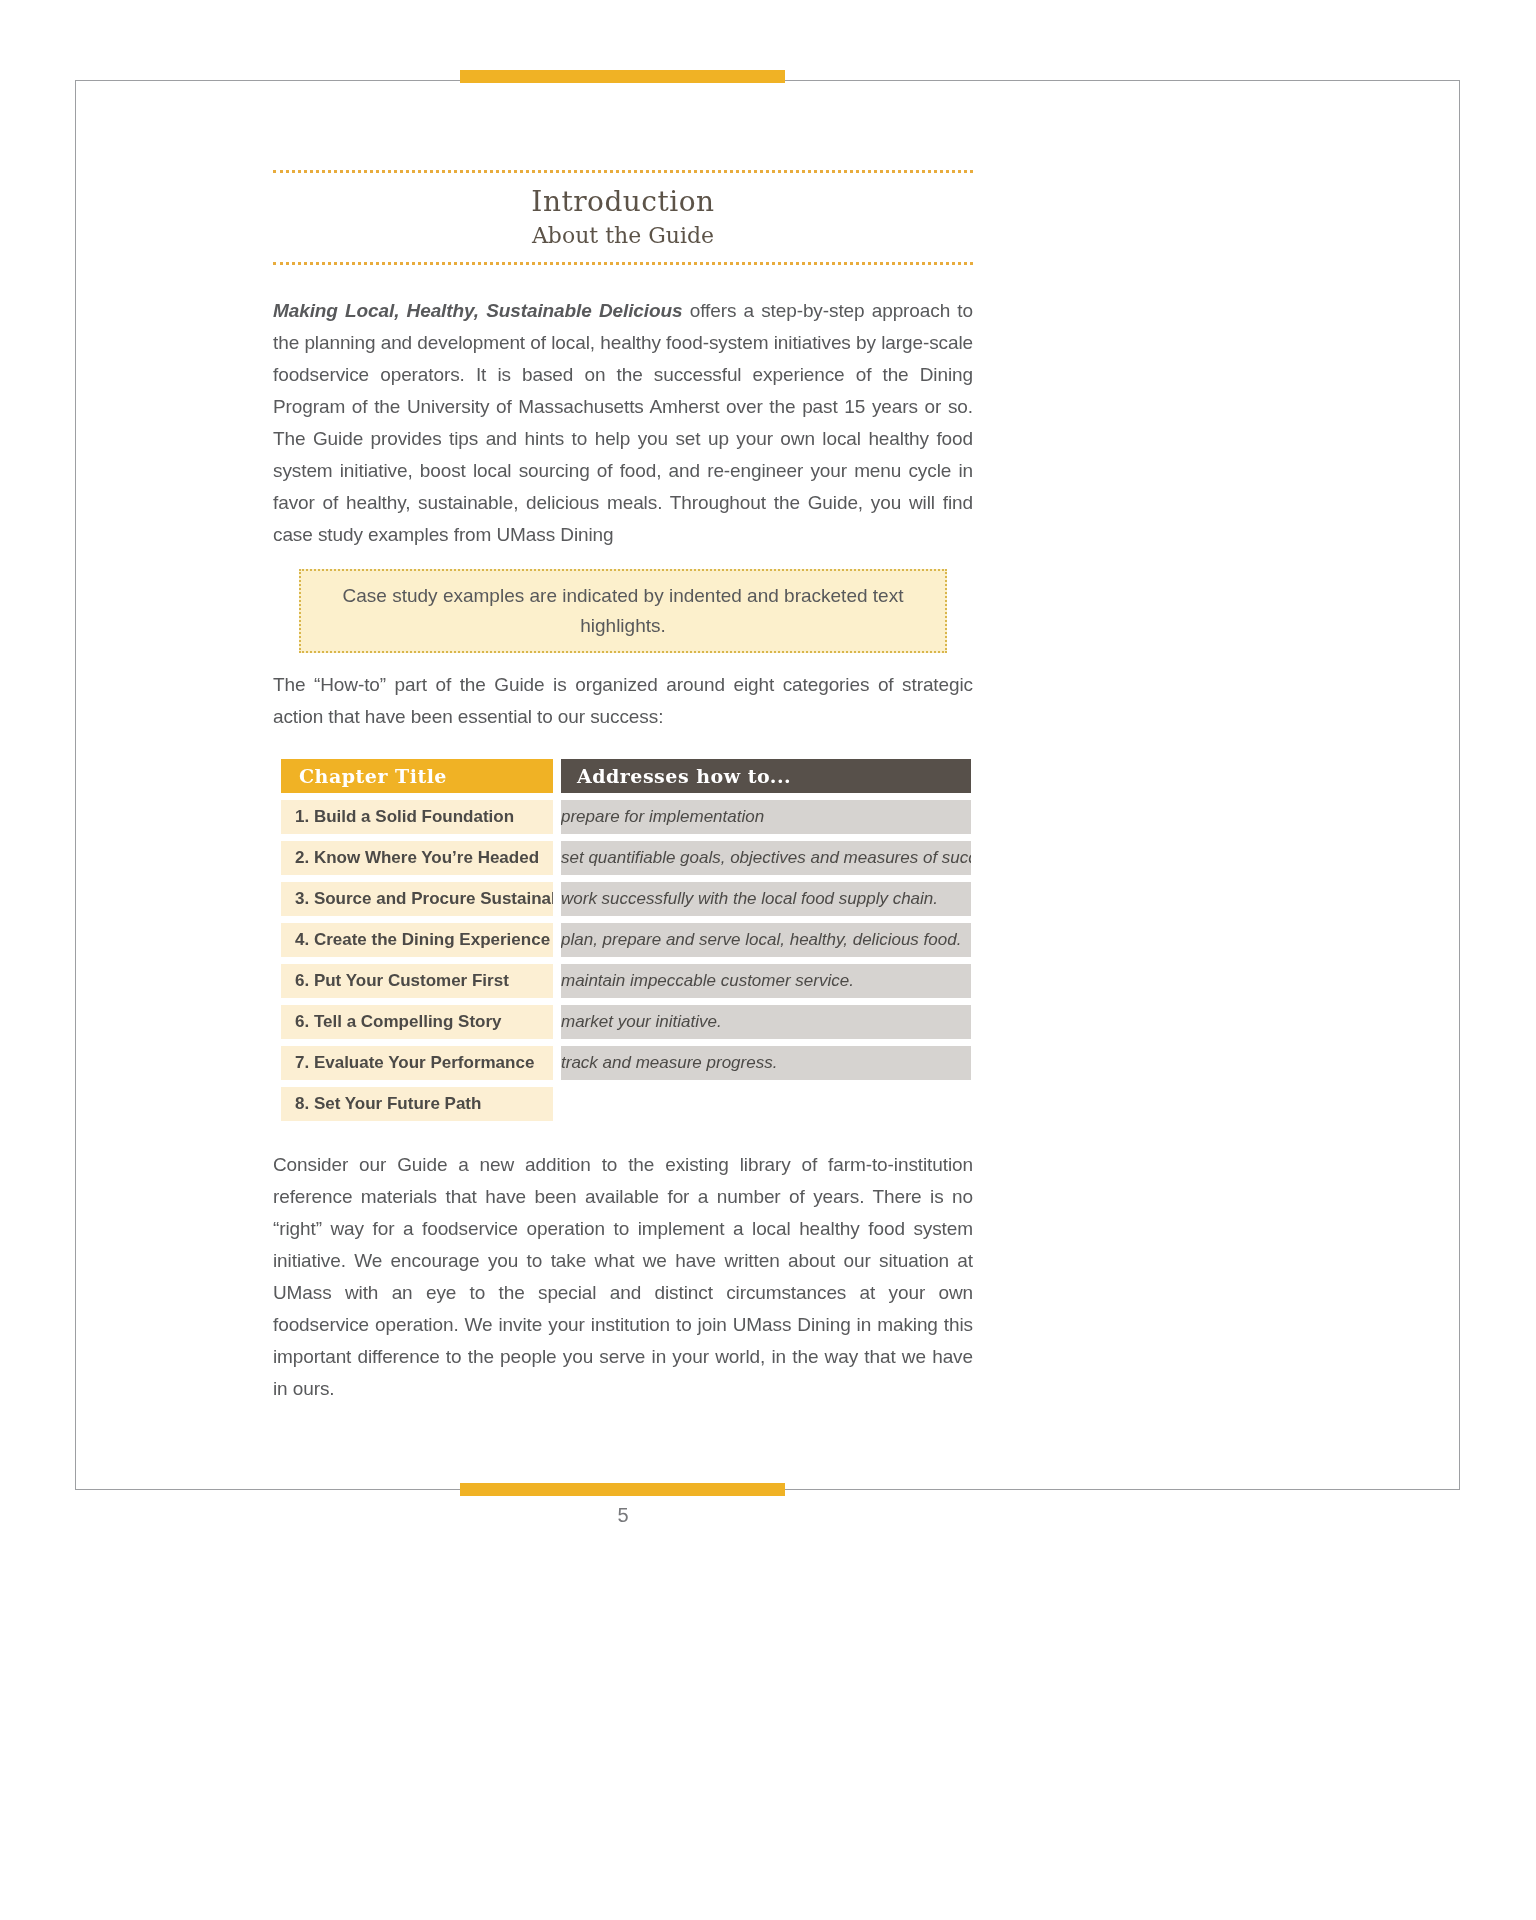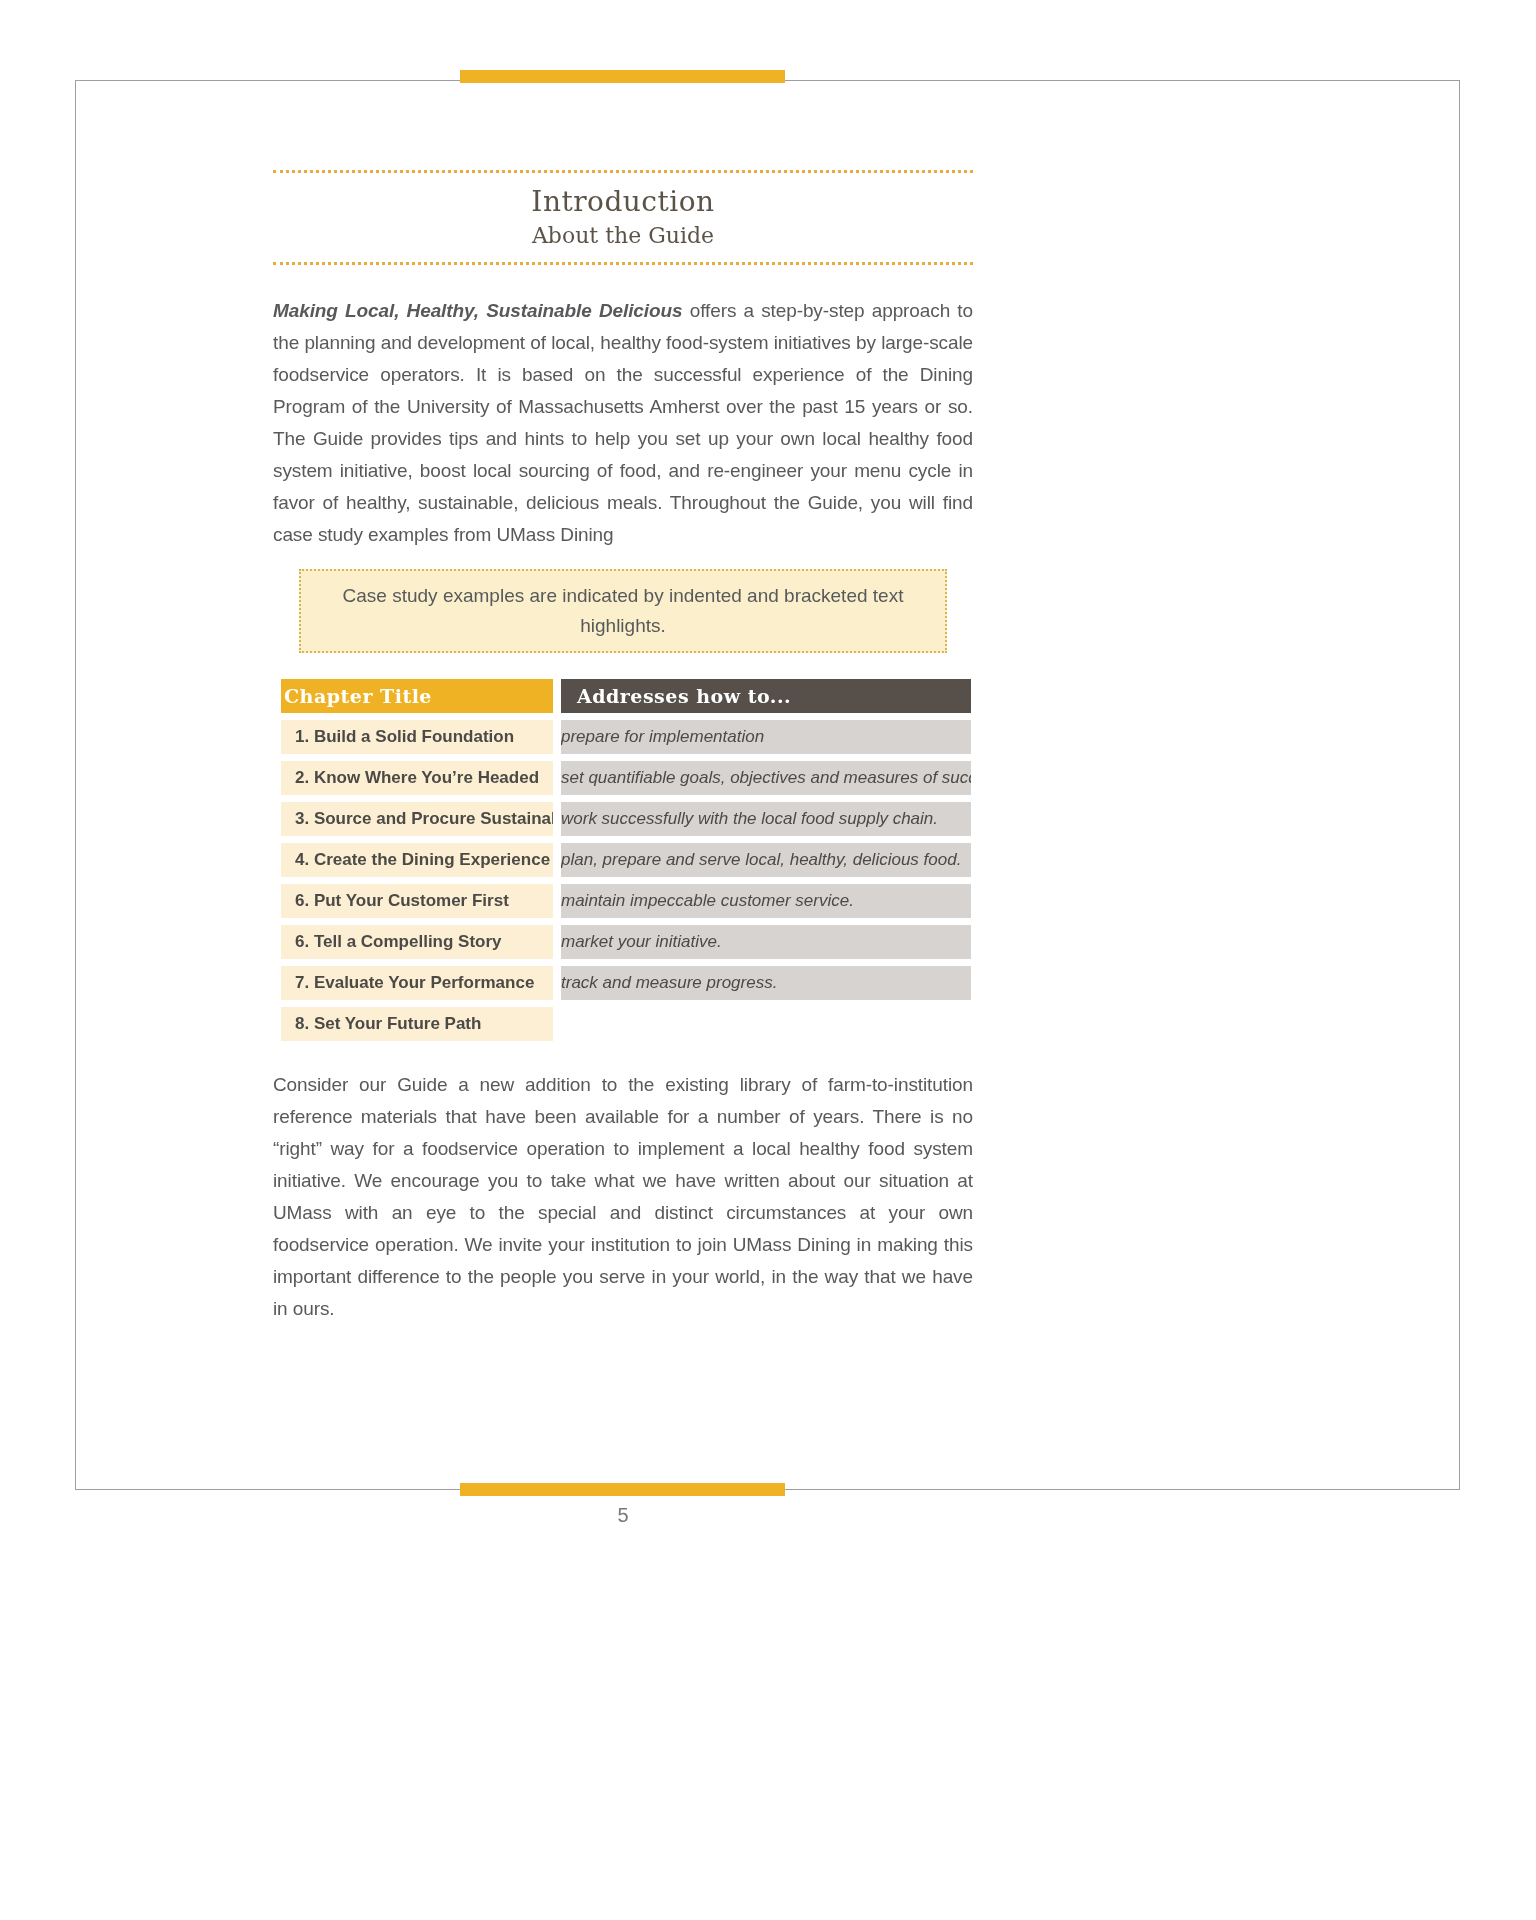--- a/index.html
+++ b/index.html
@@ -95,21 +95,21 @@
     white-space: nowrap;
     box-sizing: border-box;
   }
   .th {
     font-family: "DejaVu Serif", serif;
     font-size: 19px;
     font-weight: 600;
     letter-spacing: .5px;
     color: #ffffff;
   }
-  .th-left  { background: var(--accent-yellow, #F0B225); padding-left: 3px; }
+  .th-left  { background: var(--accent-yellow, #F0B225); padding-left: 18px; }
   .th-right { background: var(--table-brown, #57504A);  padding-left: 16px; }
   .cell {
     font-size: 17px;
     color: var(--cell-text, #4c4a47);
   }
   .cell-left  { background: var(--row-cream, #FCEFD3); font-weight: 700; padding-left: 14px; }
   .cell-right { background: var(--row-gray, #D6D3D0); font-style: italic; }
 
   .closing { margin-top: 28px; }
 
@@ -139,20 +139,21 @@
     <h2 class="subtitle">About the Guide</h2>
 
     <div class="dotted"></div>
 
     <p class="body-text intro"><strong class="lead">Making Local, Healthy, Sustainable Delicious</strong><span> offers a step-by-step approach to the planning and development of local, healthy food-system initiatives by large-scale foodservice operators. It is based on the successful experience of the Dining Program of the University of Massachusetts Amherst over the past 15 years or so. The Guide provides tips and hints to help you set up your own local healthy food system initiative, boost local sourcing of food, and re-engineer your menu cycle in favor of healthy, sustainable, delicious meals. Throughout the Guide, you will find case study examples from UMass Dining</span></p>
 
     <div class="callout">
       <p>Case study examples are indicated by indented and bracketed text highlights.</p>
     </div>
 
+    <p class="body-text howto">The “How-to” part of the Guide is organized around eight categories of strategic action that have been essential to our success:</p>
 
     <div class="table">
       <div class="th th-left">Chapter Title</div>
       <div class="th th-right">Addresses how to...</div>
 
       <div class="cell cell-left">1. Build a Solid Foundation</div>
       <div class="cell cell-right">prepare for implementation</div>
 
       <div class="cell cell-left">2. Know Where You’re Headed</div>
       <div class="cell cell-right">set quantifiable goals, objectives and measures of success.</div>

